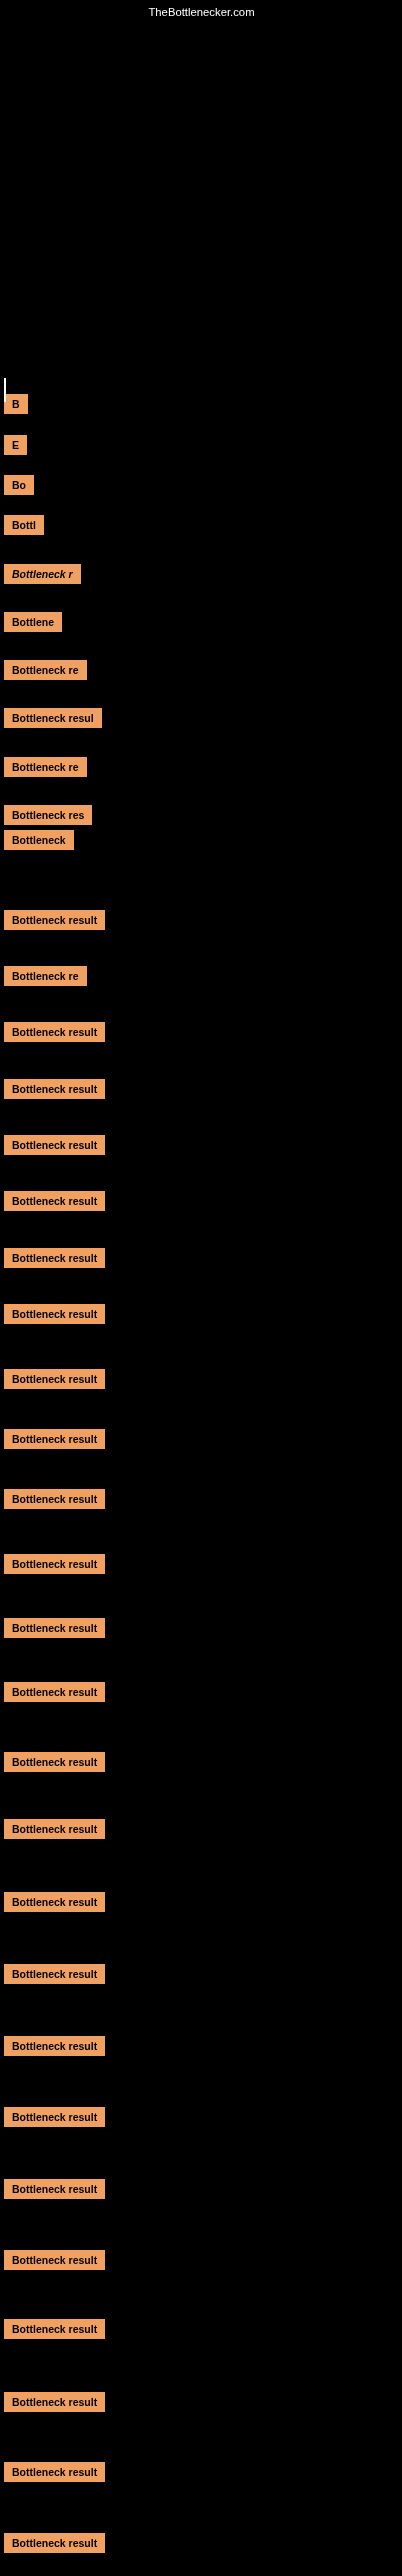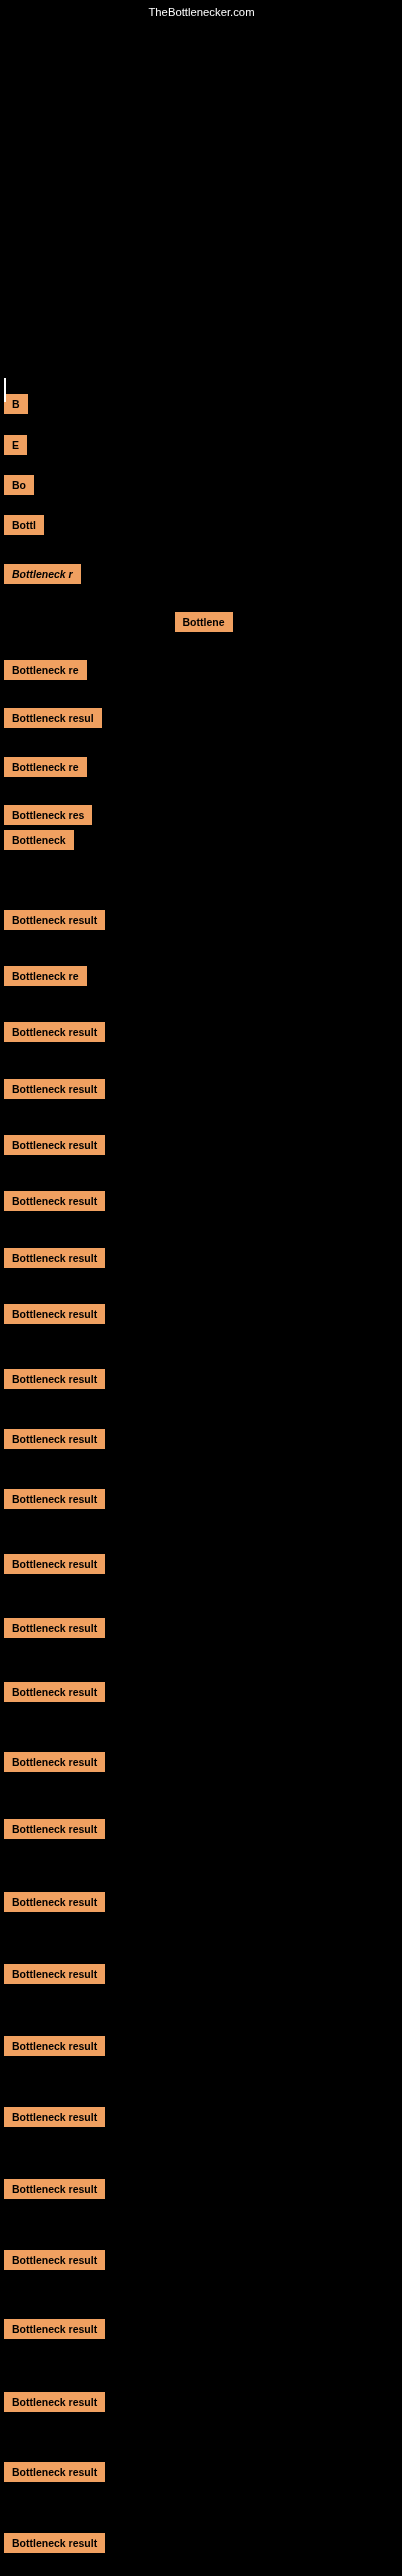--- a/index.html
+++ b/index.html
@@ -55,21 +55,21 @@
 <body>
 
 <span class="site-title">TheBottlenecker.com</span>
 
 <div id="rows-container">
     <div class="result-row" style="top: 394px;"><span class="label" style="max-width: 39px; overflow: hidden; white-space: nowrap;">B</span></div>
     <div class="result-row" style="top: 435px;"><span class="label" style="max-width: 31px; overflow: hidden; white-space: nowrap;">E</span></div>
     <div class="result-row" style="top: 475px;"><span class="label" style="max-width: 40px; overflow: hidden; white-space: nowrap;">Bo</span></div>
     <div class="result-row" style="top: 515px;"><span class="label" style="max-width: 56px; overflow: hidden; white-space: nowrap;">Bottl</span></div>
     <div class="result-row" style="top: 564px; font-style: italic;"><span class="label" style="max-width: 93px; overflow: hidden; white-space: nowrap;">Bottleneck r</span></div>
-    <div class="result-row" style="top: 612px; text-align: center;"><span class="label" style="max-width: 74px; overflow: hidden; white-space: nowrap;">Bottlene</span></div>
+    <div class="result-row" style="top: 612px;"><span class="label" style="max-width: 74px; overflow: hidden; white-space: nowrap;">Bottlene</span></div>
     <div class="result-row" style="top: 660px;"><span class="label" style="max-width: 101px; overflow: hidden; white-space: nowrap;">Bottleneck re</span></div>
     <div class="result-row" style="top: 708px;"><span class="label" style="max-width: 119px; overflow: hidden; white-space: nowrap;">Bottleneck resul</span></div>
     <div class="result-row" style="top: 757px;"><span class="label" style="max-width: 101px; overflow: hidden; white-space: nowrap;">Bottleneck re</span></div>
     <div class="result-row" style="top: 805px;"><span class="label" style="max-width: 106px; overflow: hidden; white-space: nowrap;">Bottleneck res</span></div>
     <div class="result-row" style="top: 830px;"><span class="label" style="max-width: 82px; overflow: hidden; white-space: nowrap;">Bottleneck</span></div>
     <div class="result-row" style="top: 910px;"><span class="label" style="max-width: 127px; overflow: hidden; white-space: nowrap;">Bottleneck result</span></div>
     <div class="result-row" style="top: 966px;"><span class="label" style="max-width: 101px; overflow: hidden; white-space: nowrap;">Bottleneck re</span></div>
     <div class="result-row" style="top: 1022px;"><span class="label" style="max-width: 127px; overflow: hidden; white-space: nowrap;">Bottleneck result</span></div>
     <div class="result-row" style="top: 1079px;"><span class="label" style="max-width: 127px; overflow: hidden; white-space: nowrap;">Bottleneck result</span></div>
     <div class="result-row" style="top: 1135px;"><span class="label" style="max-width: 127px; overflow: hidden; white-space: nowrap;">Bottleneck result</span></div>

